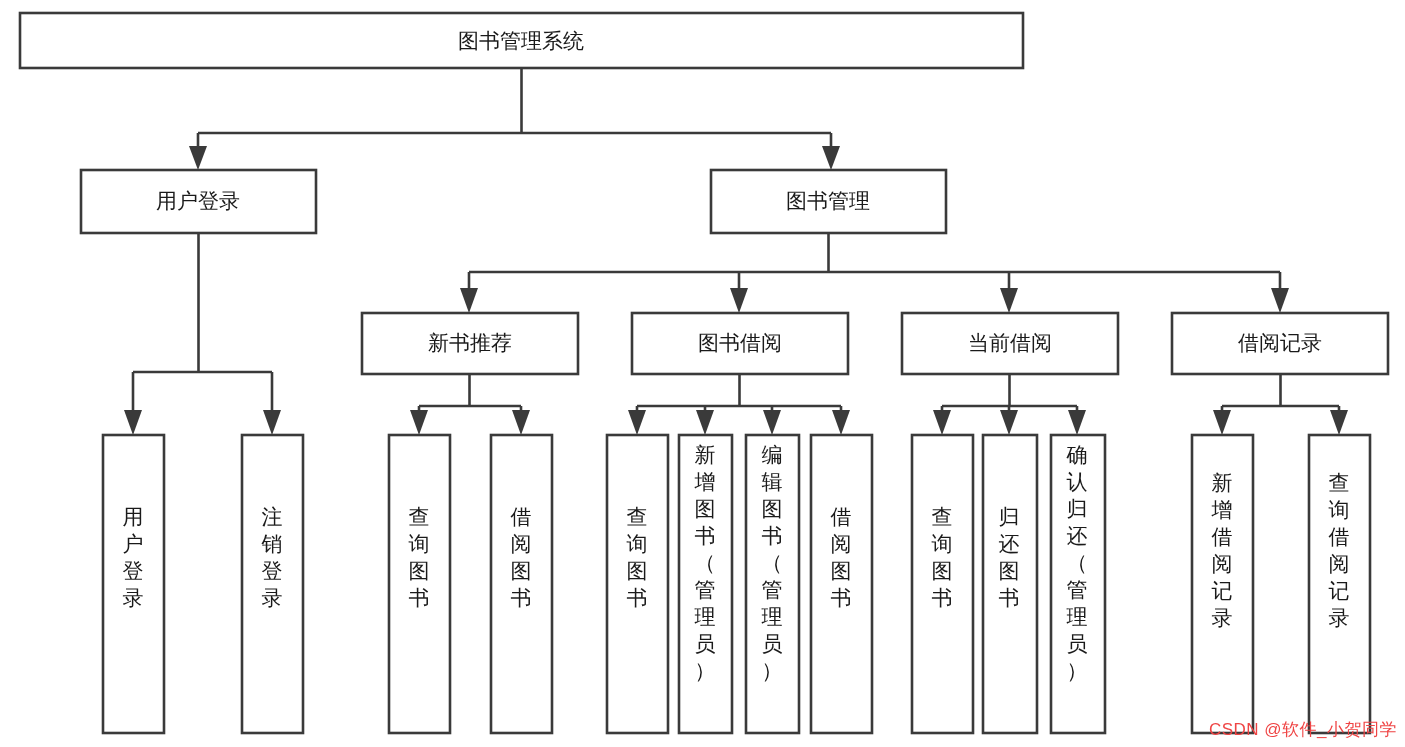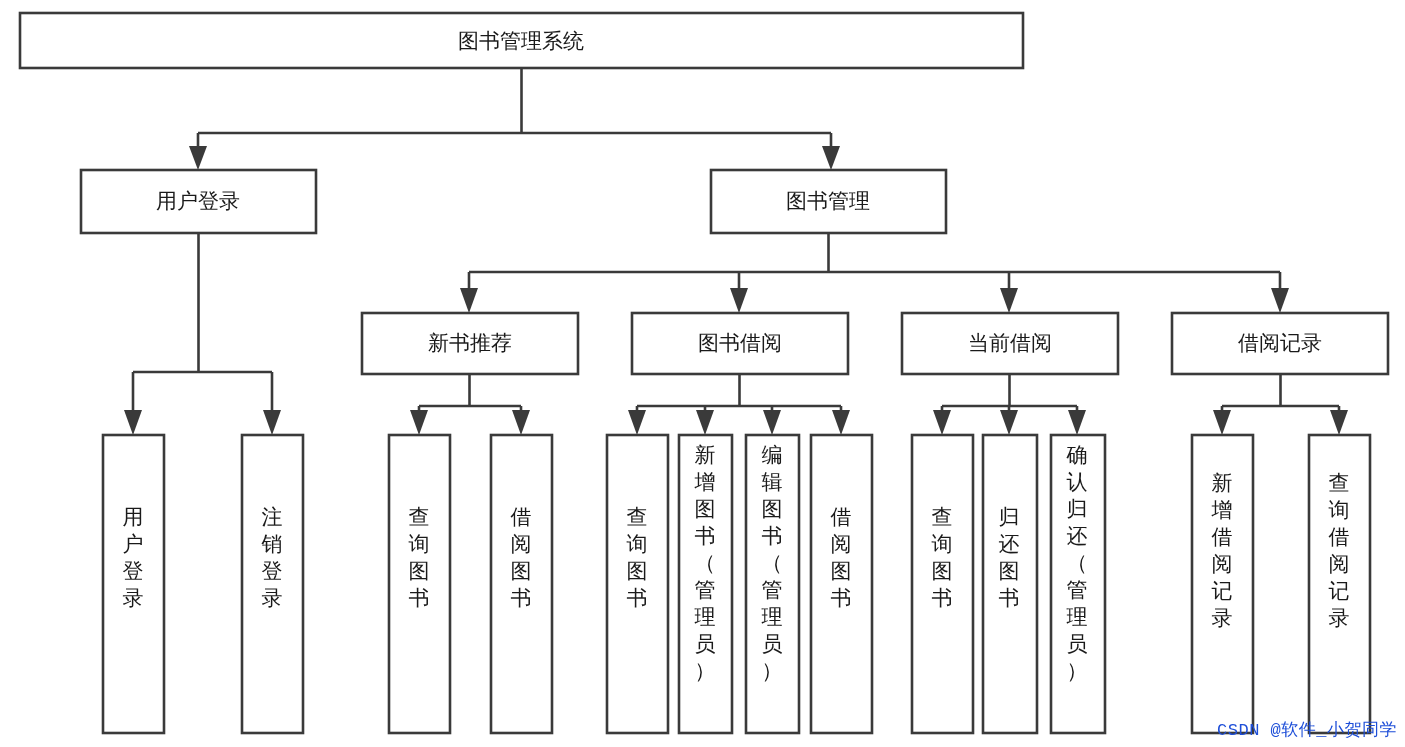--- a/index.html
+++ b/index.html
@@ -53,23 +53,23 @@
   .node-label-v {
     font-family: "DejaVu Sans", "Liberation Sans", sans-serif;
     font-size: 21px;
     fill: #1a1a1a;
     text-anchor: middle;
   }
   .watermark {
     position: absolute;
     right: 8px;
     bottom: 6px;
-    font-family: Liberation Mono, monospace;
+    font-family: Liberation Sans, sans-serif;
     font-size: 17px;
-    color: #1d4ed8;
+    color: #ef4444;
     letter-spacing: 0.5px;
     white-space: nowrap;
     user-select: none;
   }
 </style>
 </head>
 <body>
 
 <div id="diagram-root">
 

